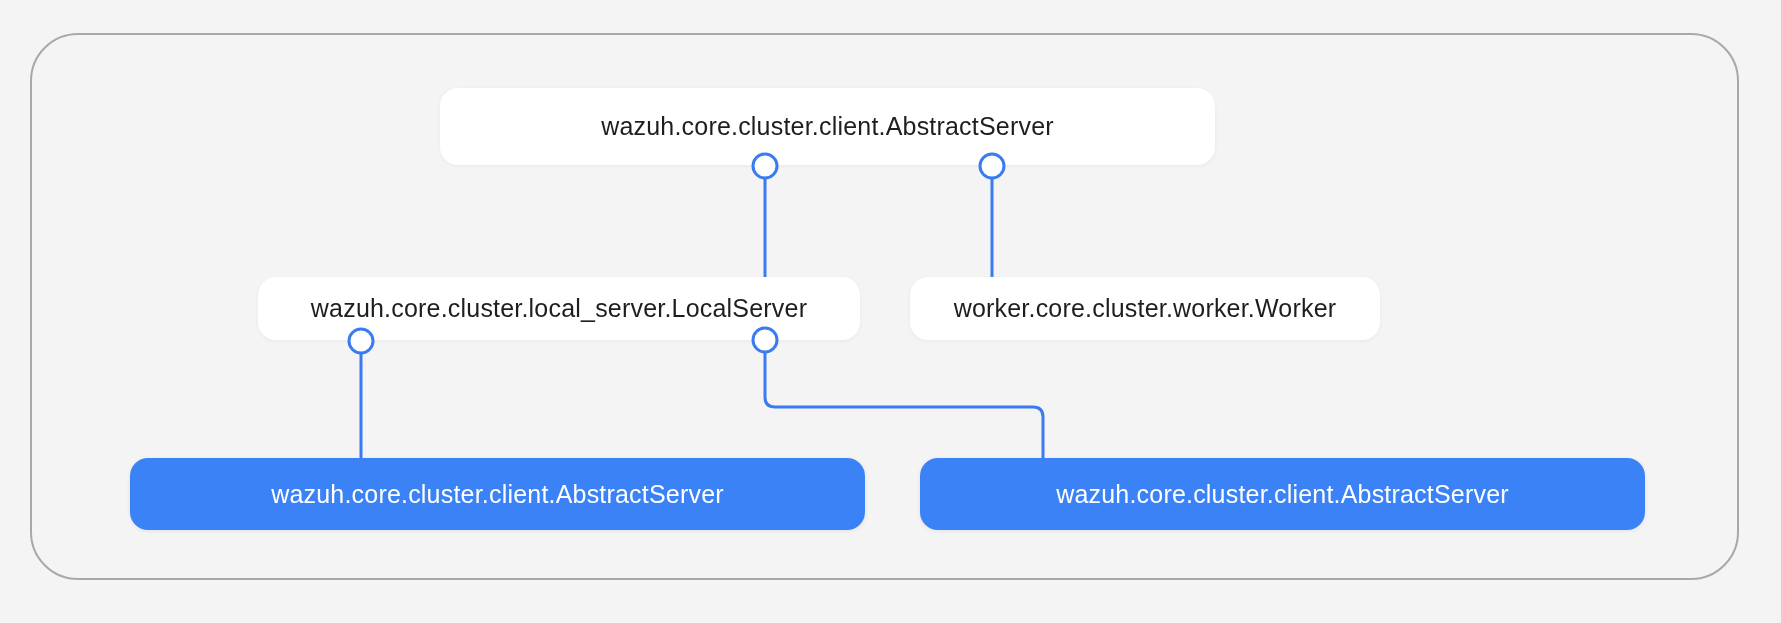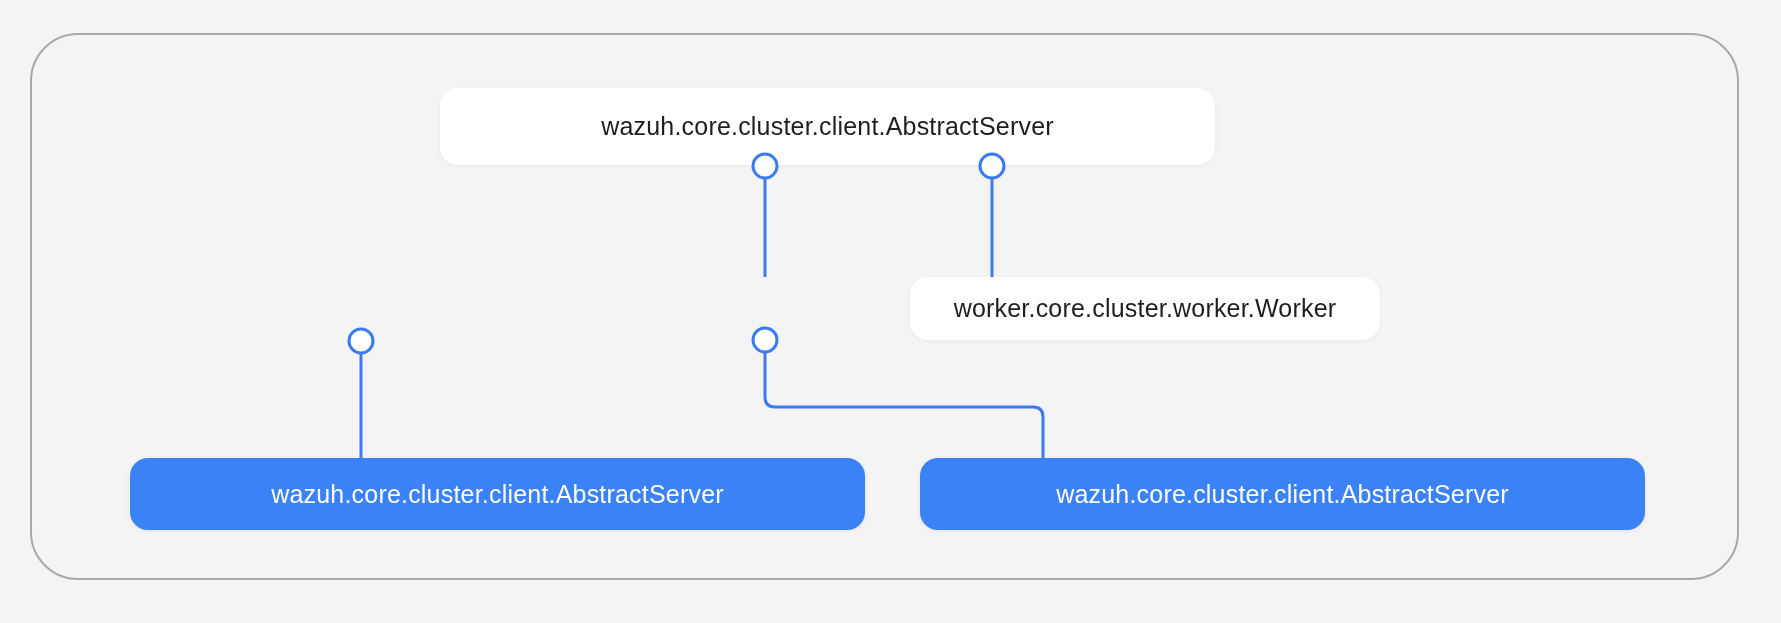--- a/index.html
+++ b/index.html
@@ -74,20 +74,23 @@
 <body>
 
 <div id="canvas">
 
   <div class="frame"></div>
 
   <div class="node white" id="node-top">
     <span>wazuh.core.cluster.client.AbstractServer</span>
   </div>
 
+  <div class="node white" id="node-local-server">
+    <span>wazuh.core.cluster.local_server.LocalServer</span>
+  </div>
 
   <div class="node white" id="node-worker">
     <span>worker.core.cluster.worker.Worker</span>
   </div>
 
   <div class="node blue" id="node-bottom-left">
     <span>wazuh.core.cluster.client.AbstractServer</span>
   </div>
 
   <div class="node blue" id="node-bottom-right">

